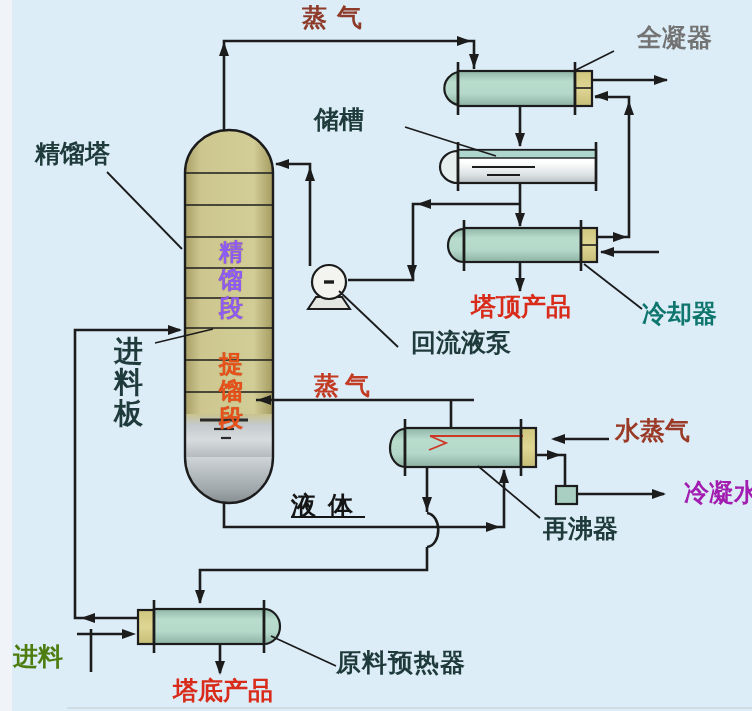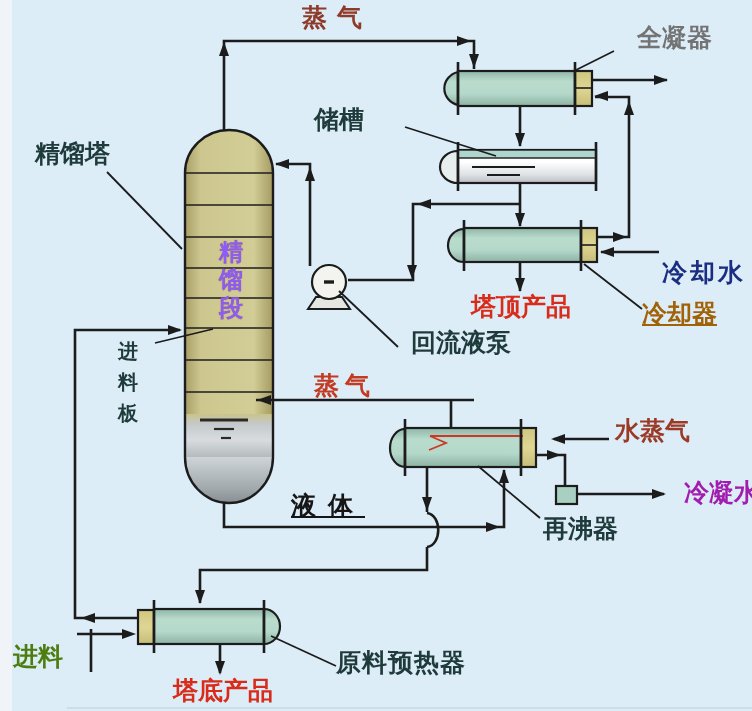--- a/index.html
+++ b/index.html
@@ -220,26 +220,26 @@
   <div class="lbl c-darkred" style="left: 290px; top: 4px; letter-spacing: 10px; color: rgb(142, 58, 40);">蒸气</div>
 
   <div class="lbl" style="left: 625px; top: 24px; color: #737373; text-align: center;">全凝器</div>
 
   <div class="lbl" style="left: 302px; top: 106px; color: rgb(31, 58, 58);">储槽</div>
 
   <div class="lbl" style="left: 23px; top: 140px; color: rgb(31, 58, 58);">精馏塔</div>
 
   <div class="lbl vert c-orange" style="left: 205px; top: 238px; line-height: 28px; color: #8b5cf6;">精馏段</div>
 
-
-  <div class="lbl vert" style="left: 102px; top: 336px; line-height: 31px; font-size: 20px; color: rgb(31, 58, 58);">进料板</div>
-
-  <div class="lbl c-navy" style="left: 650px; top: 259px; letter-spacing: 3px; color: rgb(27, 45, 128);">冷却水</div>
-
-  <div class="lbl" style="left: 630px; top: 300px; color: #a16207; text-decoration: underline;">冷却器</div>
+  <div class="lbl vert c-orange" style="left: 205px; top: 351px; line-height: 27px; color: rgb(232, 80, 26);">提馏段</div>
+
+  <div class="lbl vert" style="left: 102px; top: 336px; line-height: 31px; font-size: 29px; color: rgb(31, 58, 58);">进料板</div>
+
+
+  <div class="lbl" style="left: 630px; top: 300px; color: #0f766e;">冷却器</div>
 
   <div class="lbl c-red" style="left: 459px; top: 293px; color: rgb(217, 43, 26);">塔顶产品</div>
 
   <div class="lbl" style="left: 399px; top: 329px; color: rgb(31, 58, 58);">回流液泵</div>
 
   <div class="lbl c-midred" style="left: 302px; top: 372px; letter-spacing: 6px; color: rgb(194, 58, 34);">蒸气</div>
 
   <div class="lbl c-brickred" style="left: 603px; top: 417px; color: rgb(154, 58, 38);">水蒸气</div>
 
   <div class="lbl c-navy" style="left: 672px; top: 479px; color: #a21caf;">冷凝水</div>

